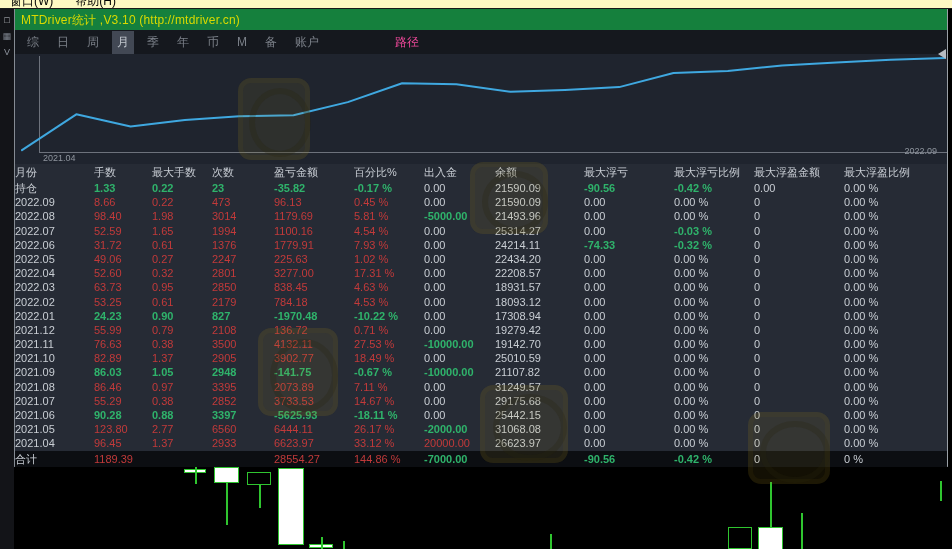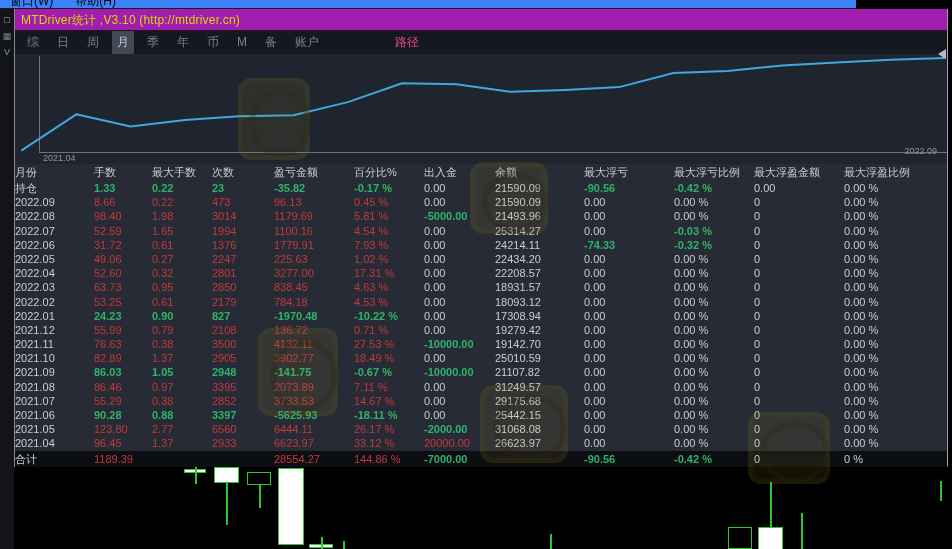--- a/index.html
+++ b/index.html
@@ -1,33 +1,33 @@
 <!DOCTYPE html>
 <html><head>
 <meta charset="utf-8">
 <style>
   * { margin:0; padding:0; box-sizing:border-box; }
   html,body { width:952px; height:549px; background:#000; overflow:hidden;
     font-family:"Liberation Sans", sans-serif; }
 
   
-  #menubar { position:absolute; left:0; top:0; width:856px; height:9px;
-    background:#3b82f6; border-bottom:1px solid #1a1a1a; overflow:hidden;padding-left:20px; }
+  #menubar { position:absolute; left:0; top:0; width:952px; height:9px;
+    background:#fef9c3; border-bottom:1px solid #1a1a1a; overflow:hidden;padding-left:20px; }
   #menubar .mitems { position:absolute; left:10px; top:-7px; font-size:12px; color:#000; }
   #menubar .mitems span { margin-right:22px; }
 
   
   #leftstrip { position:absolute; left:0; top:9px; width:14px; height:540px; background:#131418; }
   #leftstrip .ic { width:14px; text-align:center; font-size:9px; margin-top:6px; }
 
   
   #panel { position:absolute; left:14px; top:9px; width:934px; height:458px;
     background:#262b35; border-left:1px solid #858b93; border-right:1px solid #9aa0a6;
     border-bottom:1px solid #70757d; }
-  #titlebar { position:absolute; left:0; top:0; width:100%; height:21px; background:#a21caf; }
+  #titlebar { position:absolute; left:0; top:0; width:100%; height:21px; background:#15803d; }
   #titlebar .t { position:absolute; left:6px; top:3px; font-size:12px; color:#d9d900; letter-spacing:.2px; }
   #tabbar { position:absolute; left:0; top:21px; width:100%; height:24px; background:#15181e;
     display:flex; align-items:center; padding-left:7px; }
   .tab { color:#7b8089; font-size:12px; padding:3px 5px; margin-right:8px; cursor:default; }
   .tab.active { background:#424854; color:#c3c8cf; }
   #pathtab { color:#ec4899; font-size:12px; margin-left:58px; padding:3px 5px; }
 
   #chart { position:absolute; left:0; top:45px; width:100%; height:110px; background:#1f242e; }
   #chart svg { position:absolute; left:0; top:0; }
   #yaxis { position:absolute; left:24px; top:2px; width:1px; height:96px; background:#6d727c; }

